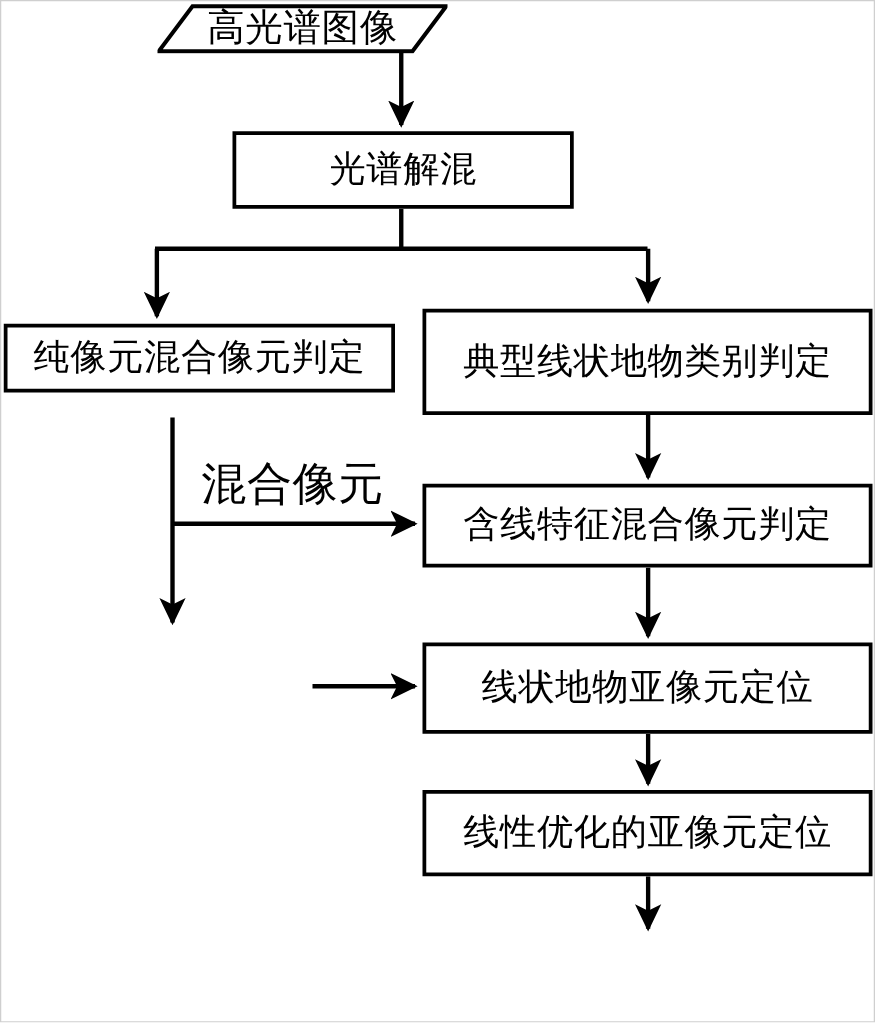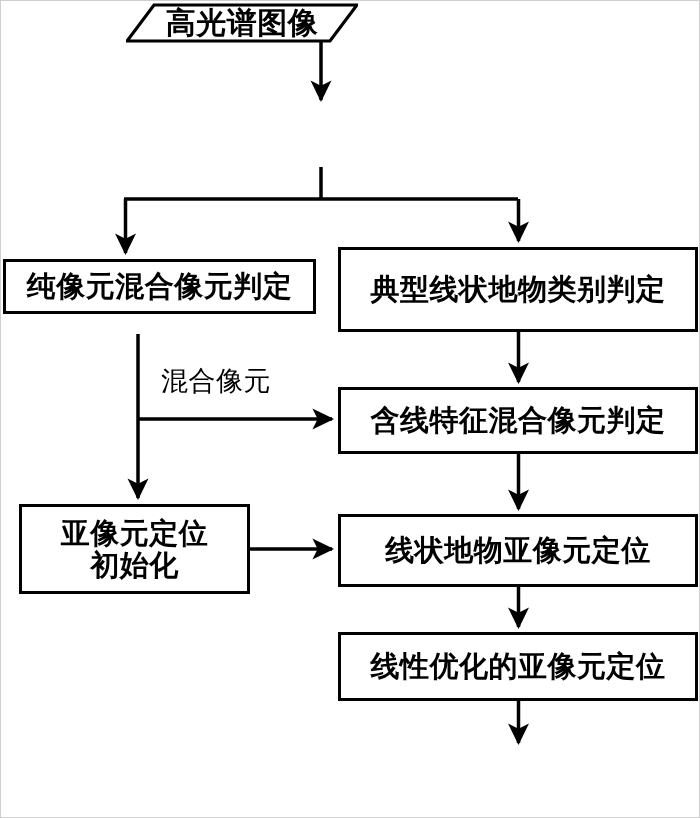--- a/index.html
+++ b/index.html
@@ -34,21 +34,20 @@
     display: flex;
     align-items: center;
     justify-content: center;
     text-align: center;
     color: #000000;
     font-size: 29px;
     line-height: 1.12;
     letter-spacing: 0.5px;
     white-space: pre-line;
     z-index: 3;
-    font-weight: bold;
   }
   .node.terminal-round {
     border-radius: 34px;
   }
   .node.parallelogram {
     border: none;
     background: transparent;
   }
   .para-shape {
     position: absolute;
@@ -57,21 +56,21 @@
     width: 100%;
     height: 100%;
     z-index: 1;
   }
   .para-label {
     position: relative;
     z-index: 2;
   }
   .edge-label {
     position: absolute;
-    font-size: 27px;
+    font-size: 36px;
     color: #000000;
     background: transparent;
     white-space: nowrap;
     letter-spacing: 0.5px;
     z-index: 4;
   }
 </style>
 </head>
 <body>
 
@@ -124,37 +123,36 @@
     </g>
   </svg>
 
   <div class="node parallelogram" style="left:125px; top:2px; width:232px; height:40px; font-size:30px;">
     <svg class="para-shape" viewBox="0 0 232 40" preserveAspectRatio="none" xmlns="http://www.w3.org/2000/svg">
       <polygon points="28,2 231,2 204,38 1,38" fill="#ffffff" stroke="#000000" stroke-width="3.2" vector-effect="non-scaling-stroke"></polygon>
     </svg>
     <span class="para-label">高光谱图像</span>
   </div>
 
+  <div class="node" style="left:185px; top:104px; width:273px; height:62px;">
+    <span>光谱解混</span>
+  </div>
 
   <div class="node" style="left:2px; top:258px; width:313px; height:55px;">
     <span>纯像元混合像元判定</span>
   </div>
 
   <div class="node" style="left:337px; top:246px; width:360px; height:85px;">
     <span>典型线状地物类别判定</span>
   </div>
 
   <div class="node" style="left:337px; top:386px; width:360px; height:67px;">
     <span>含线特征混合像元判定</span>
   </div>
 
-  <div class="node" style="left:18px; top:503px; width:231px; height:90px;">
-    <span>亚像元定位
-初始化</span>
-  </div>
 
   <div class="node" style="left:337px; top:513px; width:360px; height:73px;">
     <span>线状地物亚像元定位</span>
   </div>
 
   <div class="node" style="left:337px; top:631px; width:360px; height:69px;">
     <span>线性优化的亚像元定位</span>
   </div>
 
 

